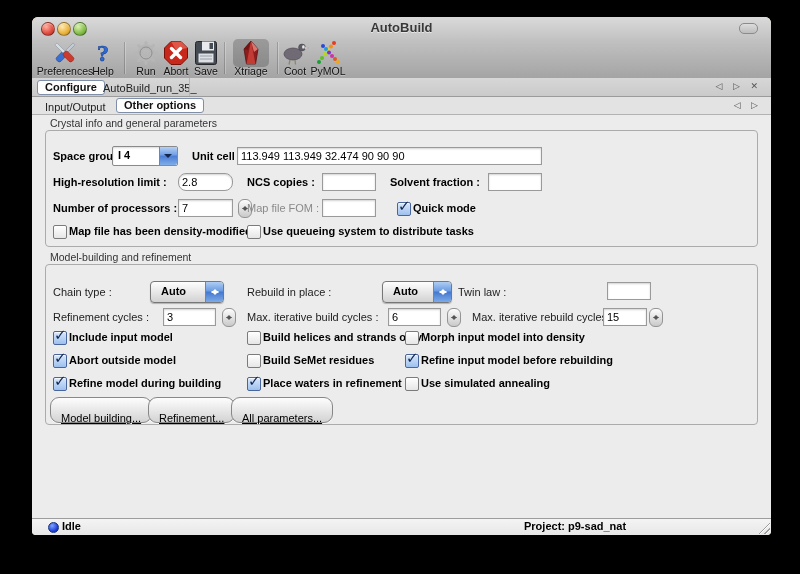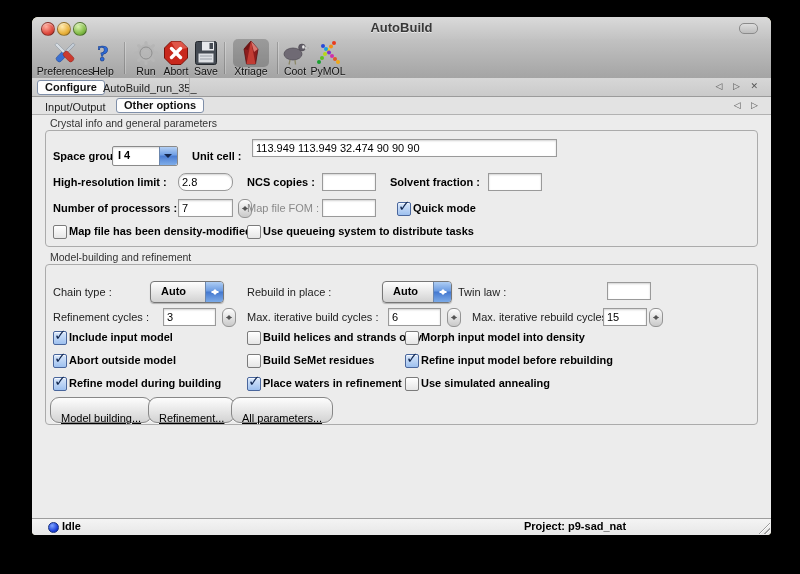--- a/index.html
+++ b/index.html
@@ -254,21 +254,21 @@
 
   <div class="legend" style="left:18px;top:100px;">Crystal info and general parameters</div>
   <div class="gbox" style="left:13px;top:113px;width:711px;height:115px;"></div>
 
   <span class="lbl" style="left:21px;top:132px;">Space group :</span>
   <div class="combo" style="left:80px;top:129px;width:64px;">
     <span class="txt">I 4</span>
     <span class="cap"></span>
   </div>
   <span class="lbl" style="left:160px;top:132px;">Unit cell :</span>
-  <input class="tf" style="left: 205px; top: 122px; width: 297px; margin-left: 15px;" value="113.949 113.949 32.474 90 90 90">
+  <input class="tf" style="left: 205px; top: 130px; width: 297px;" value="113.949 113.949 32.474 90 90 90">
 
   <span class="lbl" style="left:21px;top:158px;">High-resolution limit :</span>
   <input class="tf" style="left: 146px; top: 156px; width: 47px; border-radius: 8px;" value="2.8">
   <span class="lbl" style="left:215px;top:158px;">NCS copies :</span>
   <input class="tf" style="left: 290px; top: 156px; width: 46px;" value="">
   <span class="lbl" style="left:358px;top:158px;">Solvent fraction :</span>
   <input class="tf" style="left: 456px; top: 156px; width: 46px;" value="">
 
   <span class="lbl" style="left:21px;top:184px;">Number of processors :</span>
   <input class="tf" style="left: 146px; top: 182px; width: 47px;" value="7">

